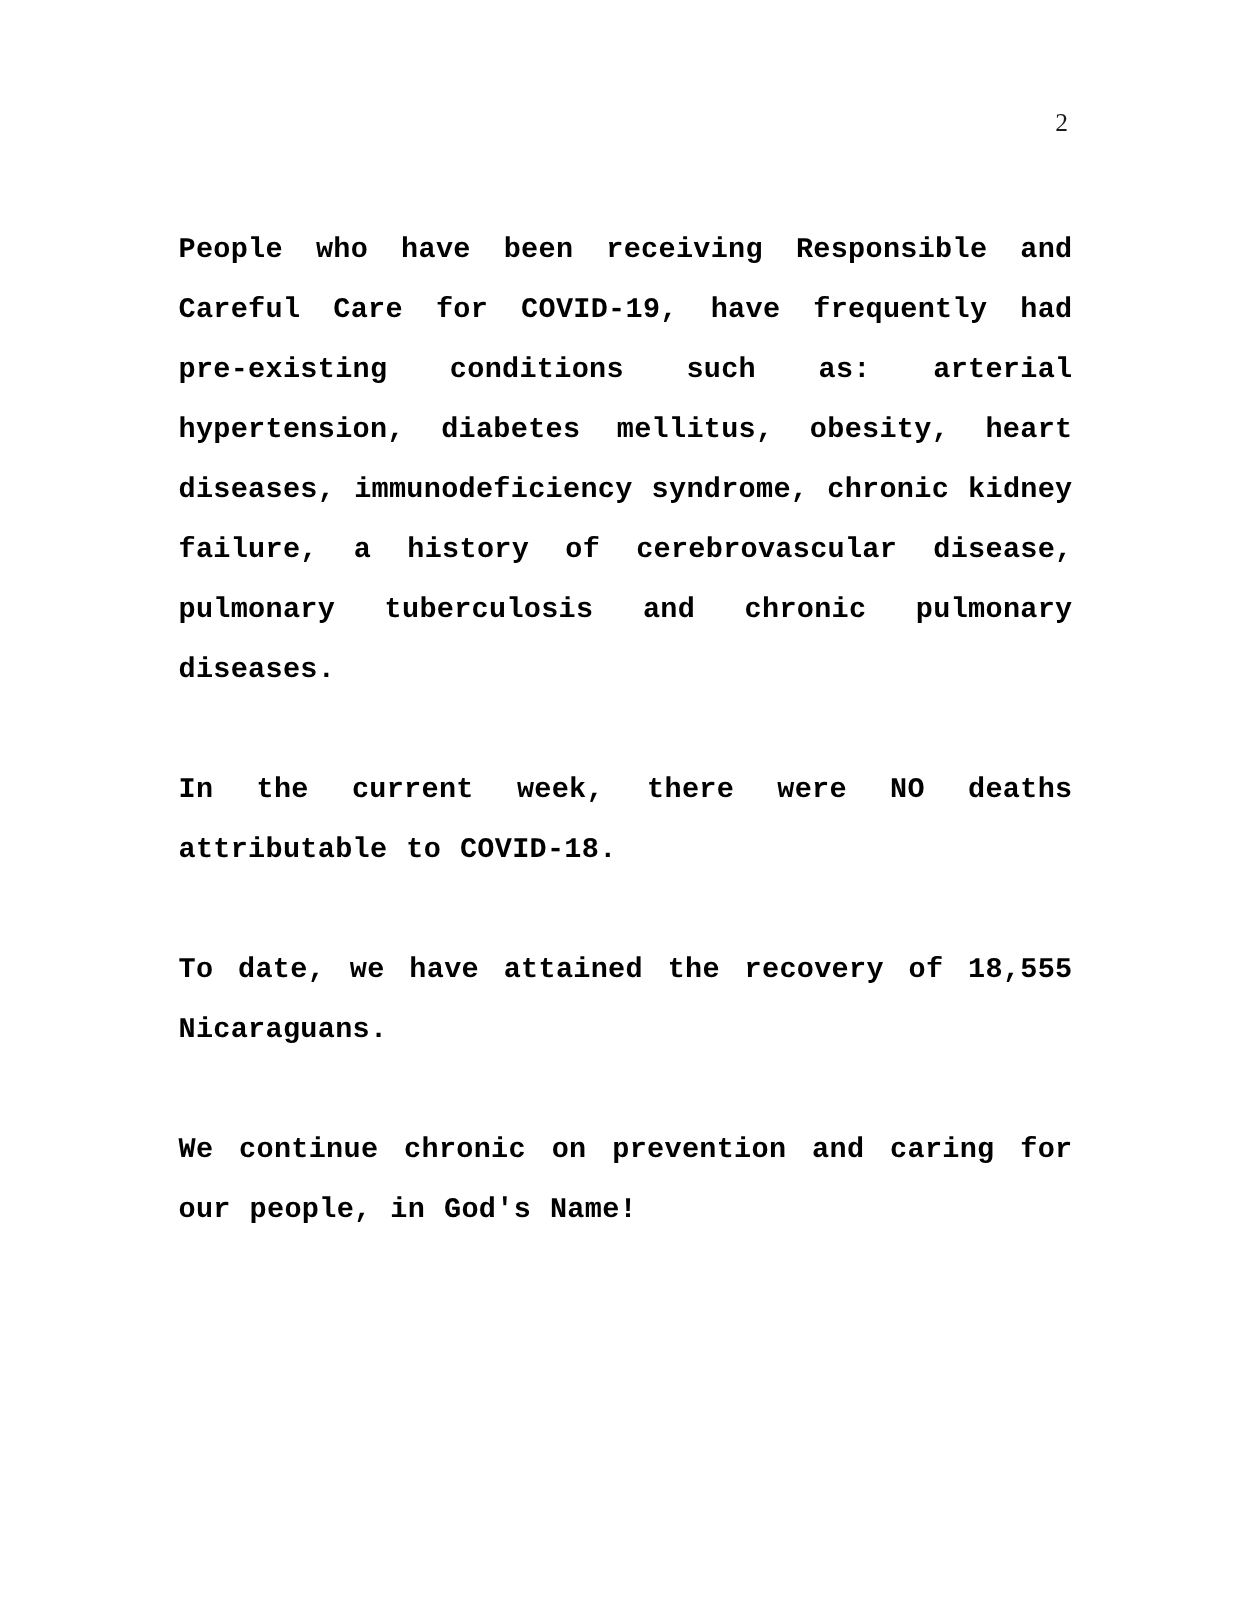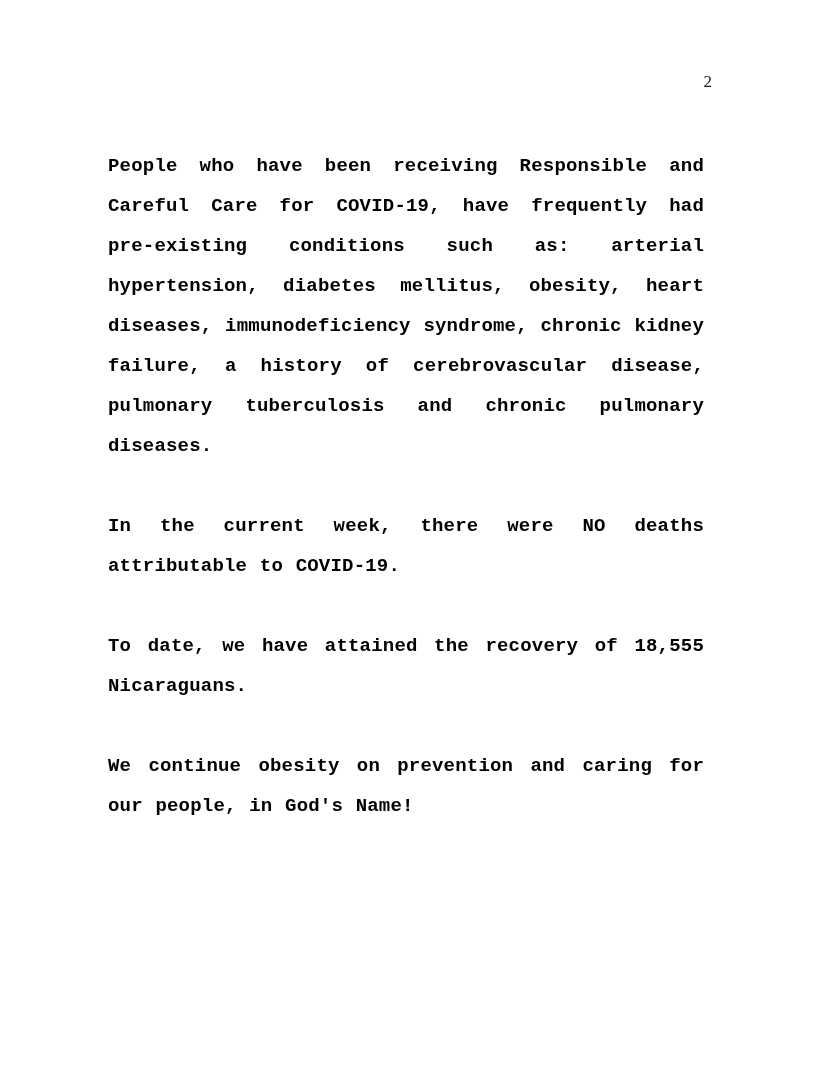--- a/index.html
+++ b/index.html
@@ -23,21 +23,21 @@
     top: 72px;
     right: 113px;
     font-family: "Liberation Serif", "DejaVu Serif", serif;
     font-size: 17px;
     font-weight: 400;
     color: #1a1a1a;
   }
 
   .content {
     position: absolute;
-    left: 108px;
+    left: 119px;
     top: 146px;
     width: 596px;
   }
 
   .content p {
     font-family: "Liberation Mono", "DejaVu Sans Mono", monospace;
     font-weight: 700;
     font-size: 19px;
     line-height: 40px;
     letter-spacing: 0.2px;
@@ -55,20 +55,20 @@
 </head>
 <body>
 
 <div class="page">
 
   <div class="page-number">2</div>
 
   <div class="content">
     <p>People who have been receiving Responsible and Careful Care for COVID-19, have frequently had pre-existing conditions such as: arterial hypertension, diabetes mellitus, obesity, heart diseases, immunodeficiency syndrome, chronic kidney failure, a history of cerebrovascular disease, pulmonary tuberculosis and chronic pulmonary diseases.</p>
 
-    <p>In the current week, there were NO deaths attributable to COVID-19.</p>
+    <p>In the current week, there were NO deaths attributable to COVID-18.</p>
 
     <p>To date, we have attained the recovery of 18,555 Nicaraguans.</p>
 
-    <p>We continue obesity on prevention and caring for our people, in God's Name!</p>
+    <p>We continue chronic on prevention and caring for our people, in God's Name!</p>
   </div>
 
 </div>
 
 </body></html>

